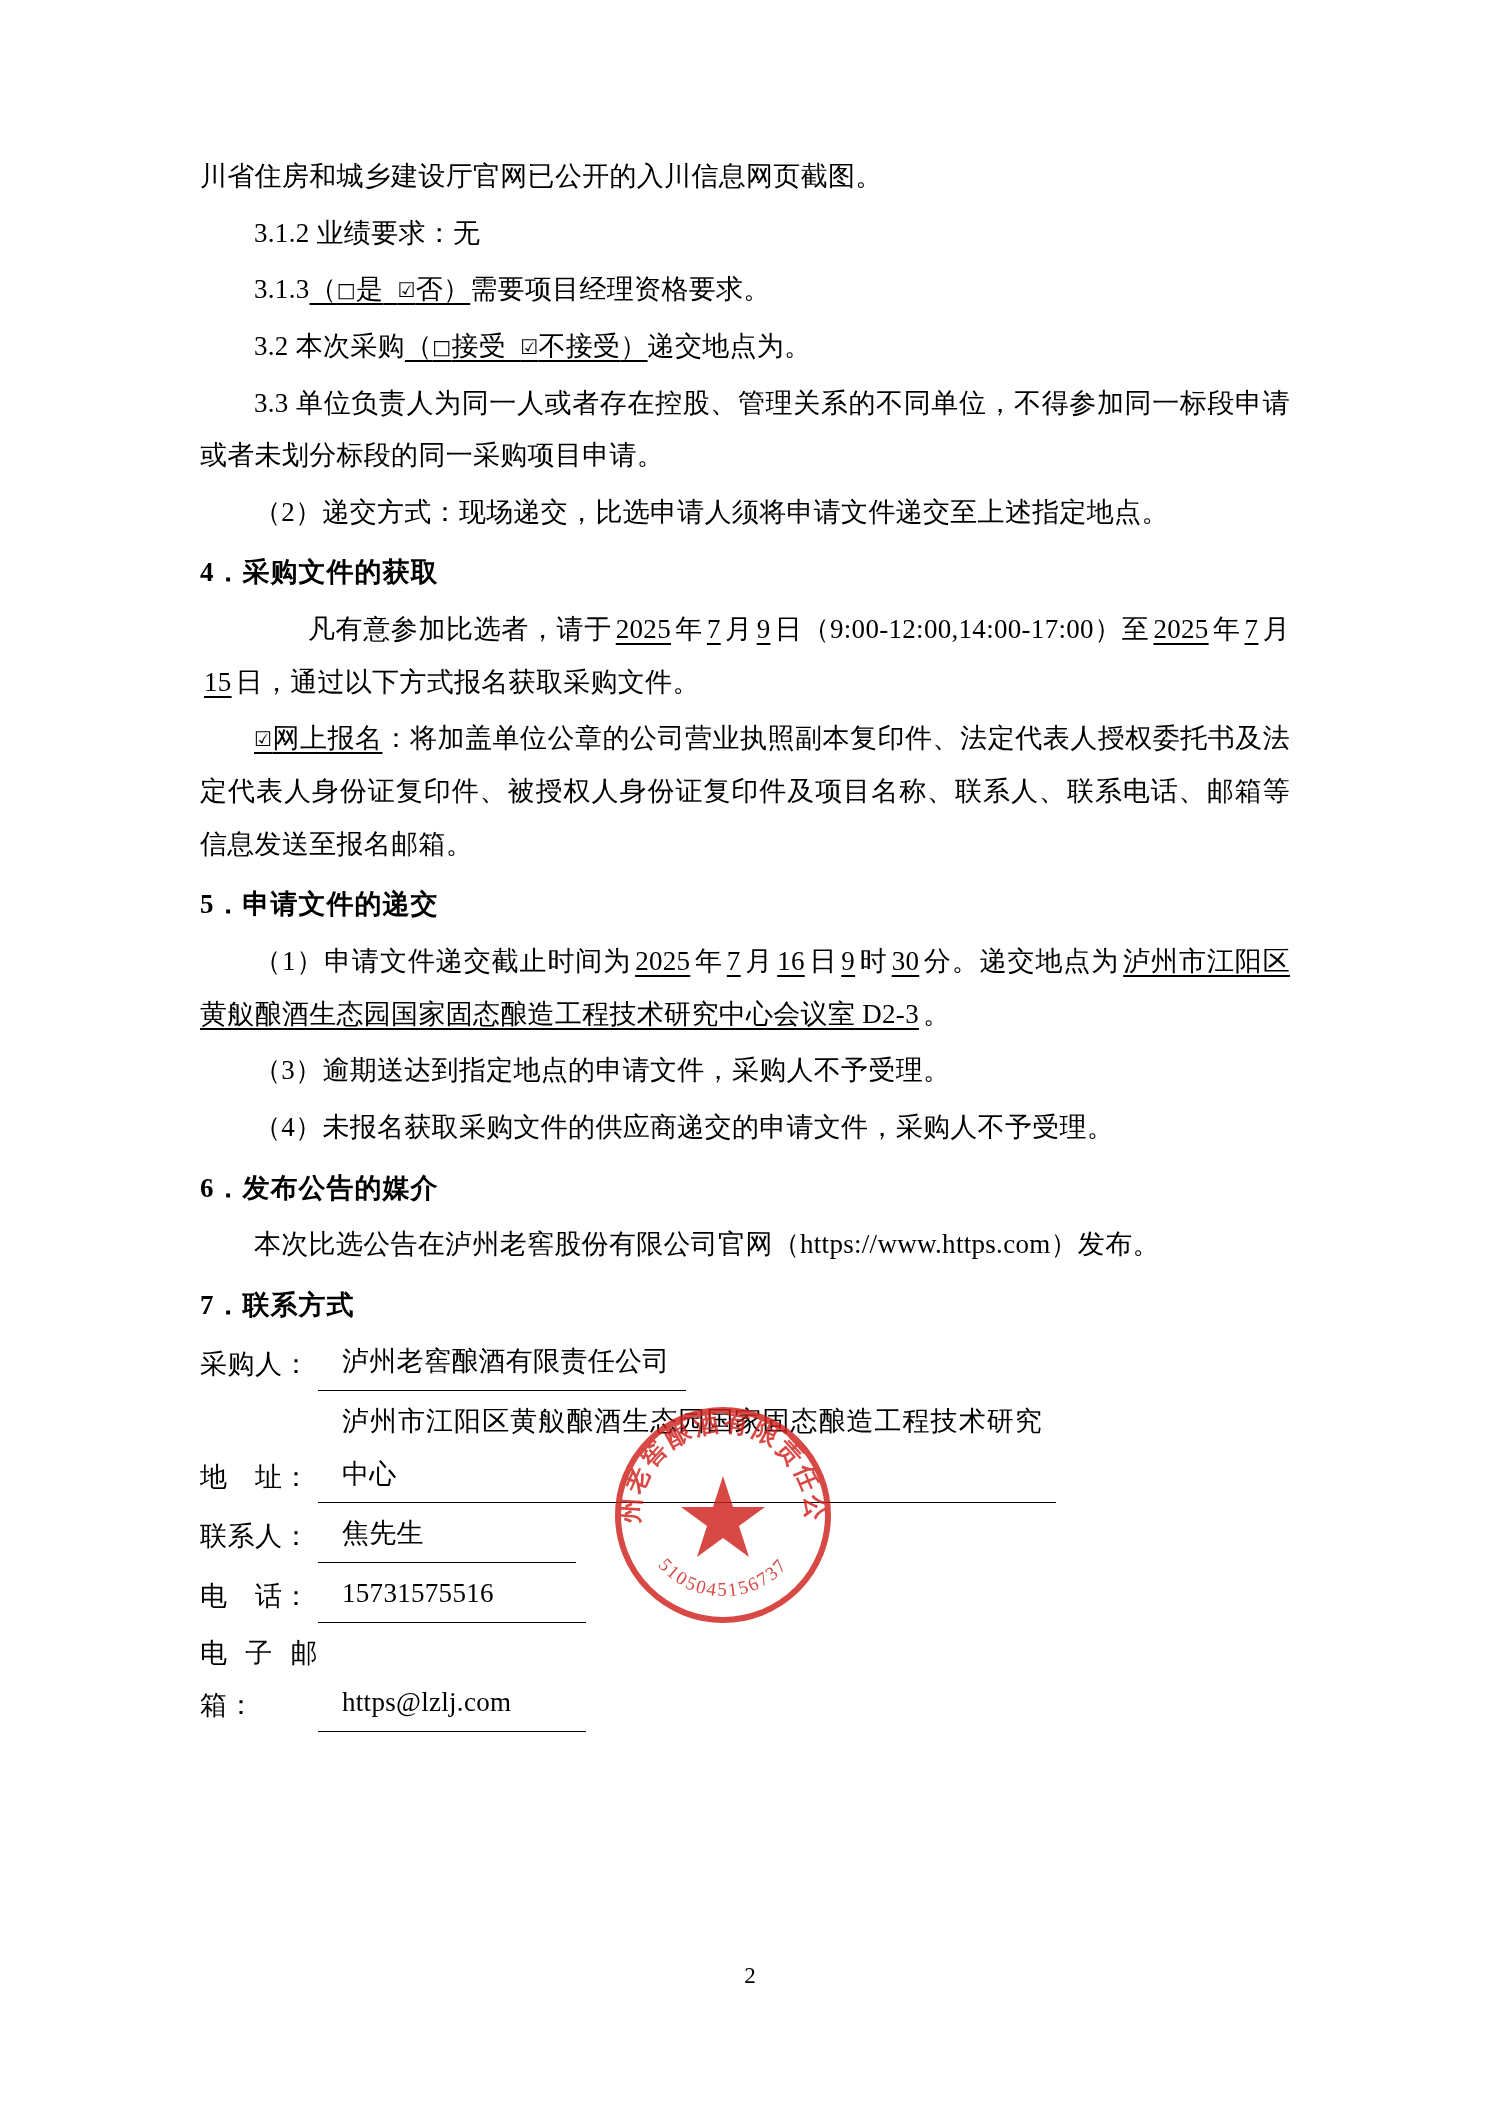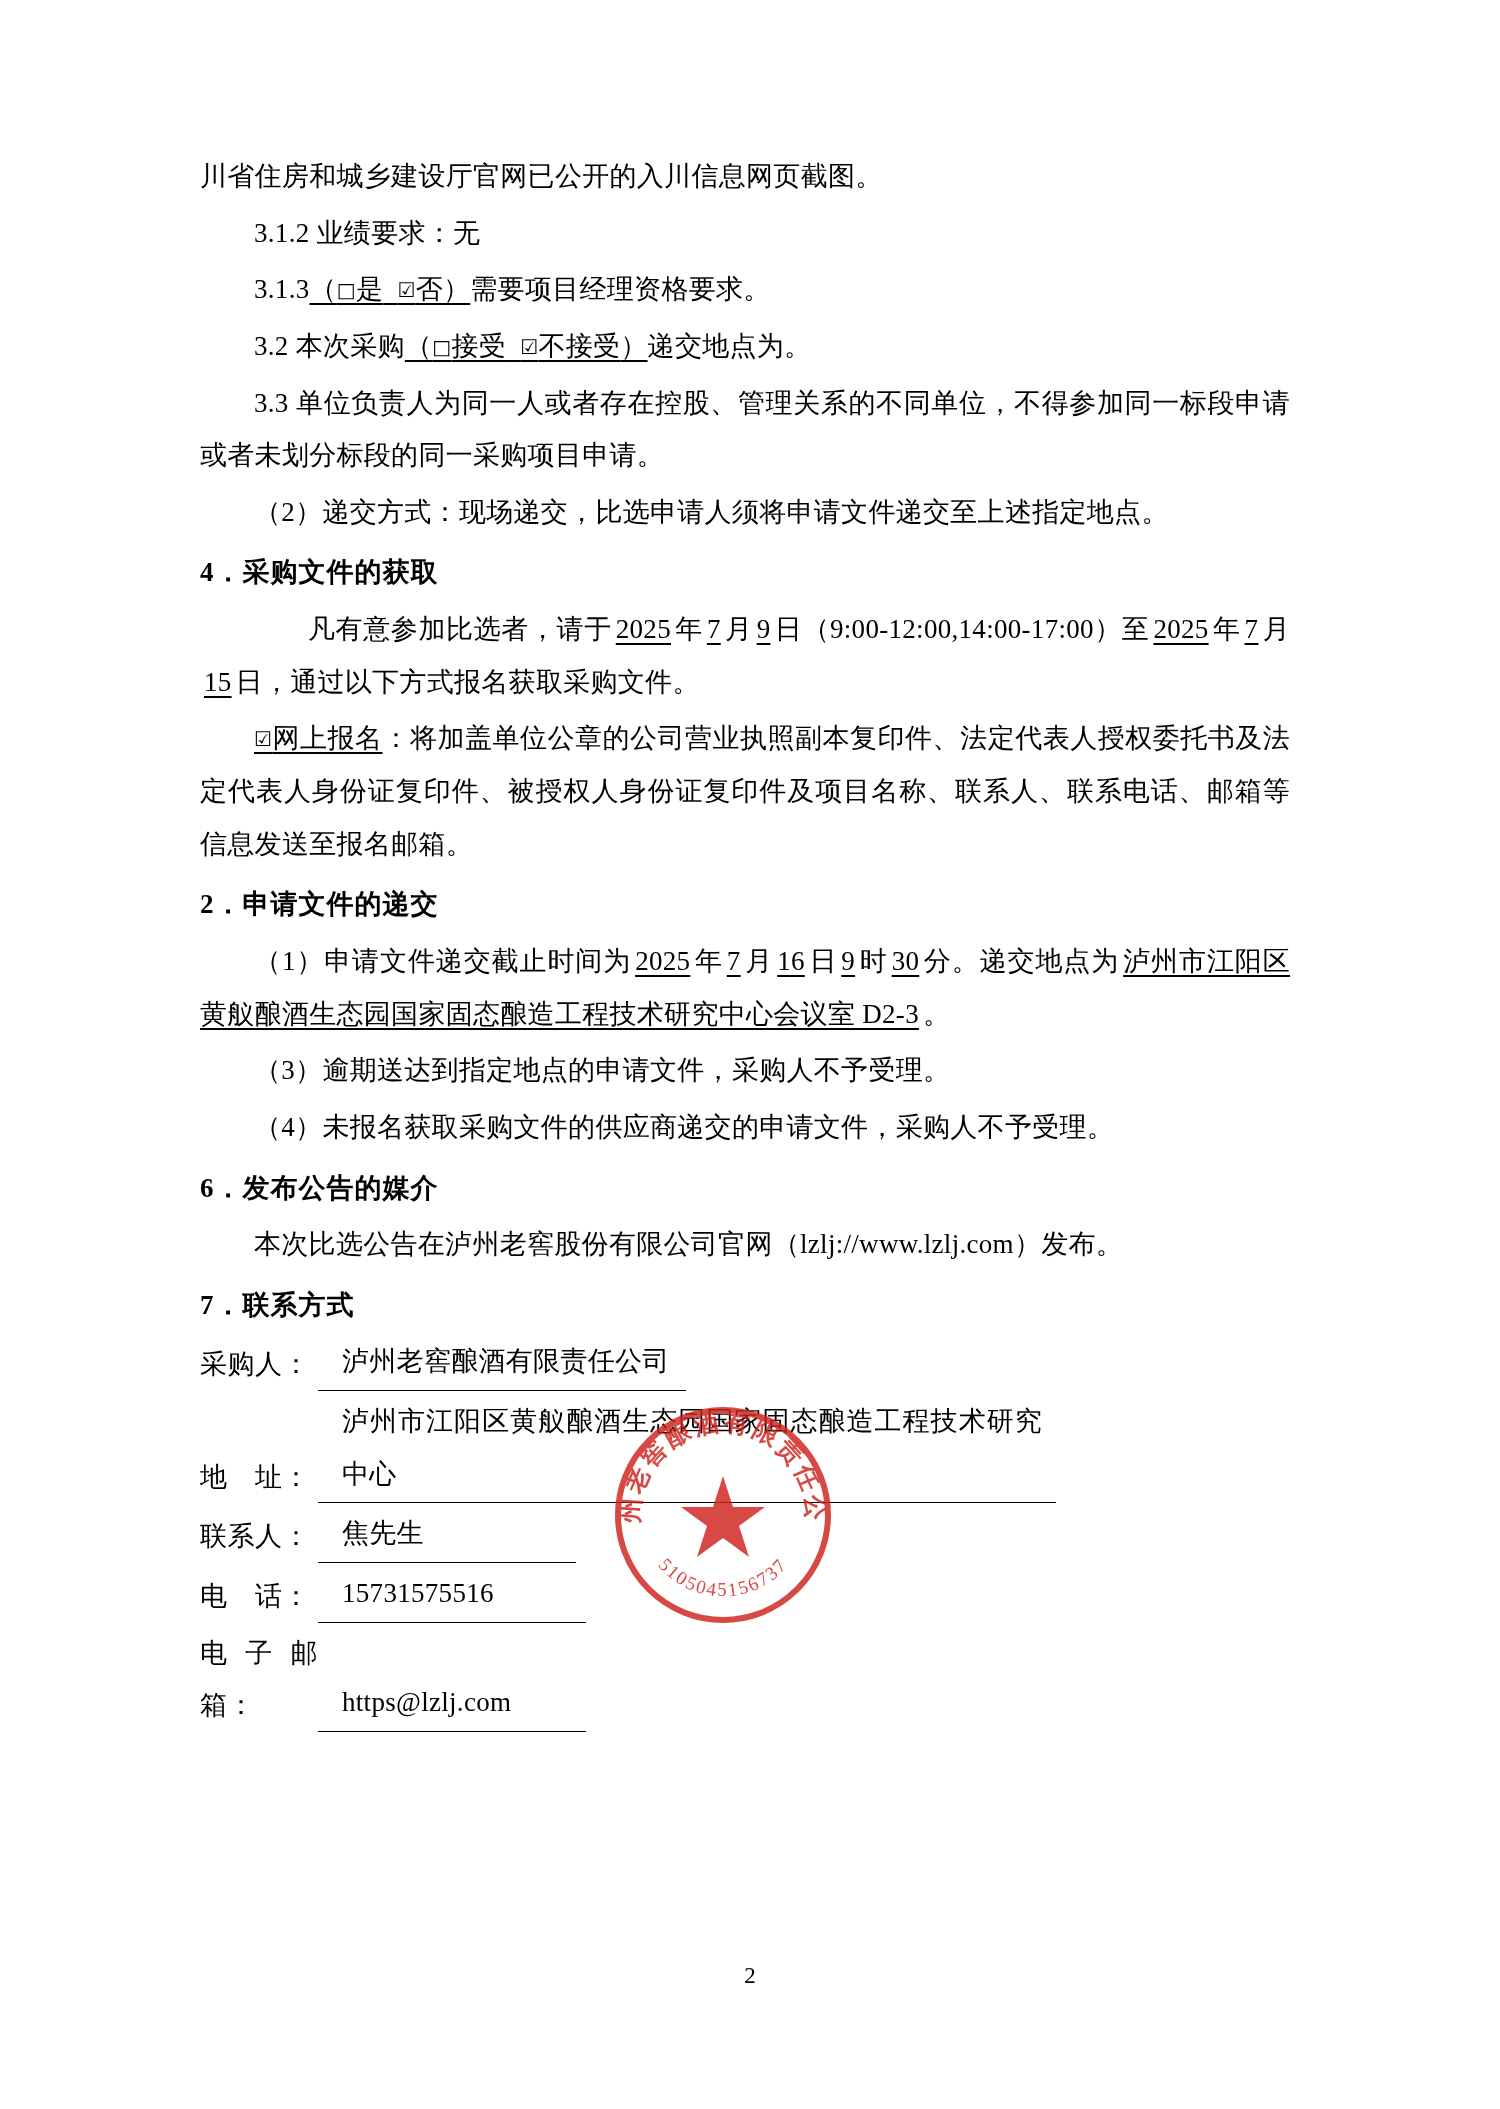--- a/index.html
+++ b/index.html
@@ -126,34 +126,34 @@
     <p class="heading">4．采购文件的获取</p>
 
     <p class="indent2">
       <span>凡有意参加比选者，请于</span><span class="ul-space">2025</span><span>年</span><span class="ul-space">7</span><span>月</span><span class="ul-space">9</span><span>日</span><span>（9:00-12:00,14:00-17:00）至</span><span class="ul-space">2025</span><span>年</span><span class="ul-space">7</span><span>月</span><span class="ul-space">15</span><span>日</span><span>，通过以下方式报名获取采购文件。</span>
     </p>
 
     <p class="indent">
       <span class="u nowrap"><span class="box">☑</span><span>网上报名</span></span><span>：将加盖单位公章的公司营业执照副本复印件、法定代表人授权委托书及法定代表人身份证复印件、被授权人身份证复印件及项目名称、联系人、联系电话、邮箱等信息发送至报名邮箱。</span>
     </p>
 
-    <p class="heading">2．申请文件的递交</p>
+    <p class="heading">5．申请文件的递交</p>
 
     <p class="indent">
       <span>（1）申请文件递交截止时间为</span><span class="ul-space">2025</span><span>年</span><span class="ul-space">7</span><span>月</span><span class="ul-space">16</span><span>日</span><span class="ul-space">9</span><span>时</span><span class="ul-space">30</span><span>分</span><span>。递交地点为</span><span class="ul-space">泸州市江阳区黄舣酿酒生态园国家固态酿造工程技术研究中心会议室 D2-3</span><span>。</span>
     </p>
 
     <p class="indent">（3）逾期送达到指定地点的申请文件，采购人不予受理。</p>
     <p class="indent">（4）未报名获取采购文件的供应商递交的申请文件，采购人不予受理。</p>
     <p class="indent"></p>
 
     <p class="heading">6．发布公告的媒介</p>
 
     <p class="indent">
-      <span>本次比选公告在泸州老窖股份有限公司官网（</span><span>lzlj://www.lzlj.com</span><span>）发布。</span>
+      <span>本次比选公告在泸州老窖股份有限公司官网（</span><span>https://www.https.com</span><span>）发布。</span>
     </p>
 
     <p class="heading">7．联系方式</p>
 
     <div>
       <div class="contact-line">
         <span class="contact-label">采购人：</span>
         <span class="contact-value cv-w1">泸州老窖酿酒有限责任公司</span>
       </div>
       <div class="contact-line">

